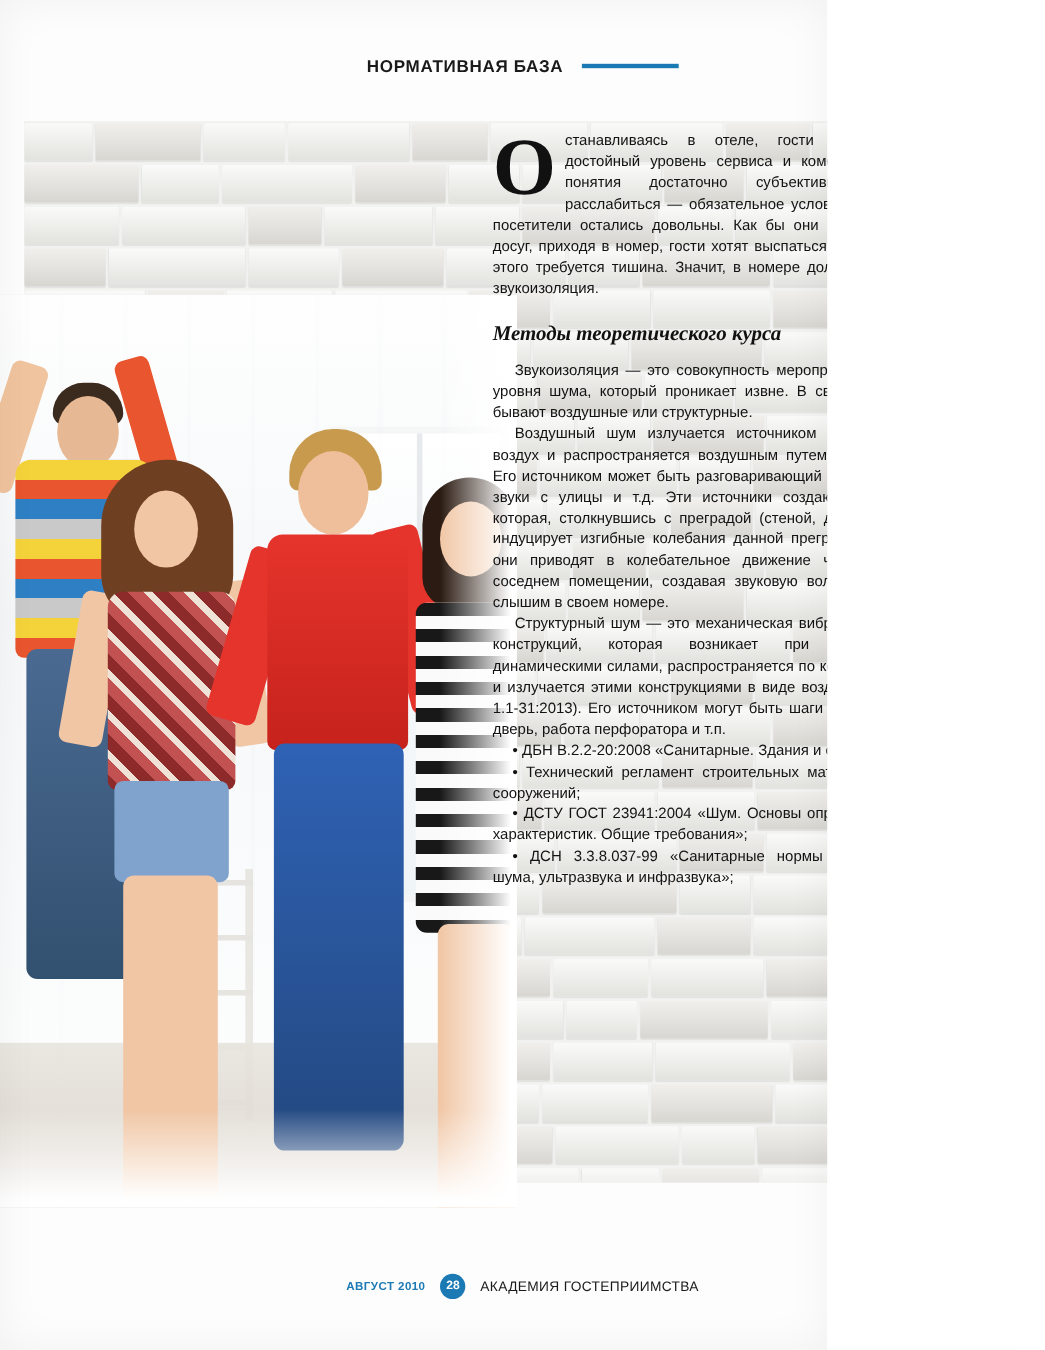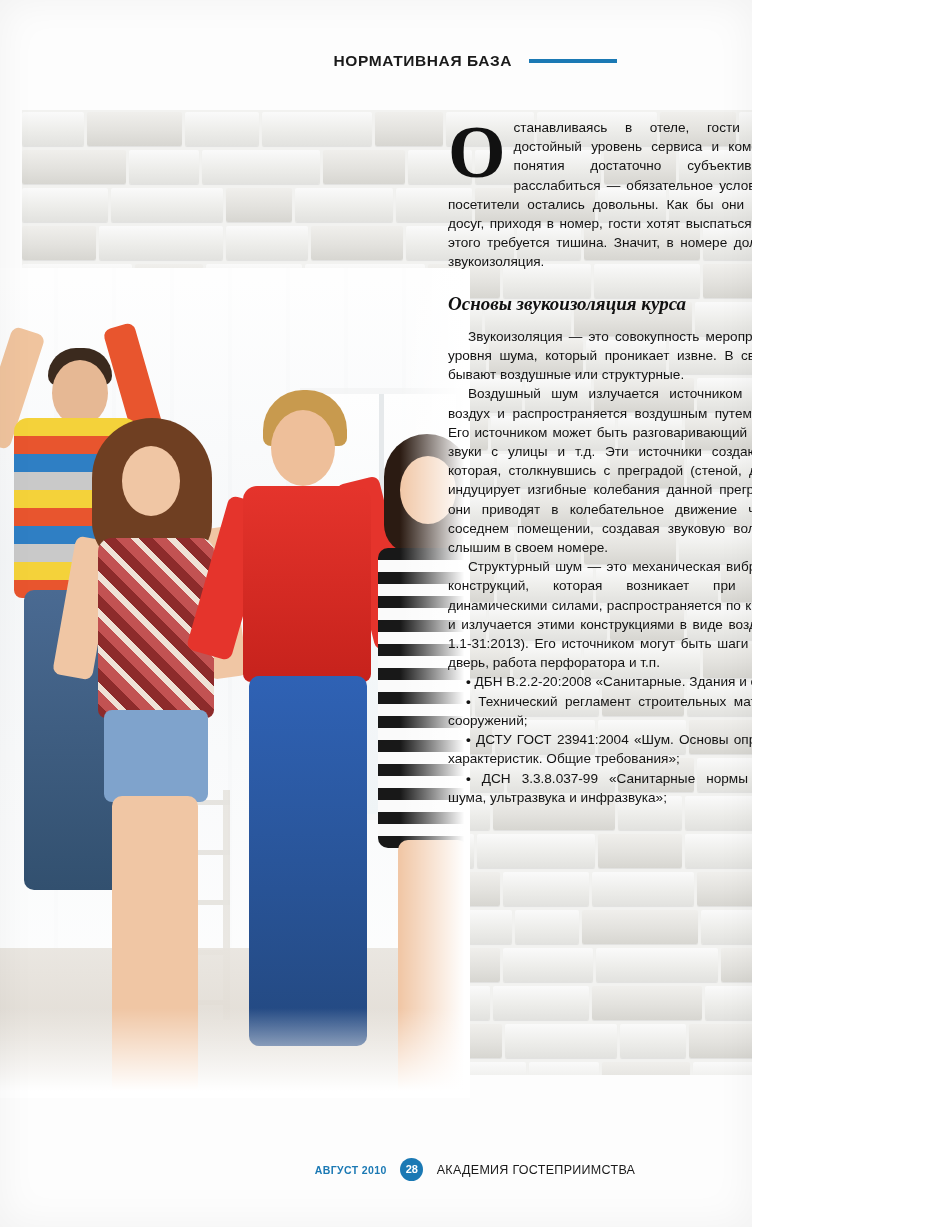--- a/index.html
+++ b/index.html
@@ -417,21 +417,21 @@
   </div>
 
   <div class="text-col">
 
     <div class="dropcap-para">
       <span class="dropcap">О</span>
       <span>станавливаясь в отеле, гости желают получить достойный уровень сервиса и комфорта. И хотя эти понятия достаточно субъективны, возможность расслабиться — обязательное условие для того, чтобы посетители остались довольны. Как бы они ни проводили свой досуг, приходя в номер, гости хотят выспаться и отдохнуть. А для этого требуется тишина. Значит, в номере должна быть хорошая звукоизоляция.</span>
     </div>
 
 
-    <div class="subhead">Основы звукоизоляция курса</div>
+    <div class="subhead">Методы теоретического курса</div>
 
     <p class="indent">Звукоизоляция — это совокупность мероприятий по снижению уровня шума, который проникает извне. В свою очередь, шумы бывают воздушные или структурные.</p>
     <p class="indent">Воздушный шум излучается источником непосредственно в воздух и распространяется воздушным путем (ДБН 1.1-31:2013). Его источником может быть разговаривающий человек, телевизор, звуки с улицы и т.д. Эти источники создают звуковую волну, которая, столкнувшись с преградой (стеной, дверью или окном), индуцирует изгибные колебания данной преграды. Вместе с тем они приводят в колебательное движение частицы воздуха в соседнем помещении, создавая звуковую волну. Именно ее мы слышим в своем номере.</p>
     <p class="indent">Структурный шум — это механическая вибрация строительных конструкций, которая возникает при их возбуждении динамическими силами, распространяется по конструкциям здания и излучается этими конструкциями в виде воздушного шума (ДБН 1.1-31:2013). Его источником могут быть шаги по коридору, стук в дверь, работа перфоратора и т.п.</p>
 
     <div class="bullets">
       <p><span class="bullet-mark">•</span> <span>ДБН В.2.2-20:2008 «Санитарные. Здания и сооружения»;</span></p>
       <p><span class="bullet-mark">•</span> <span>Технический регламент строительных материалов, зданий и сооружений;</span></p>
       <p><span class="bullet-mark">•</span> <span>ДСТУ ГОСТ 23941:2004 «Шум. Основы определения шумовых характеристик. Общие требования»;</span></p>
       <p><span class="bullet-mark">•</span> <span>ДСН 3.3.8.037-99 «Санитарные нормы производственного шума, ультразвука и инфразвука»;</span></p>

